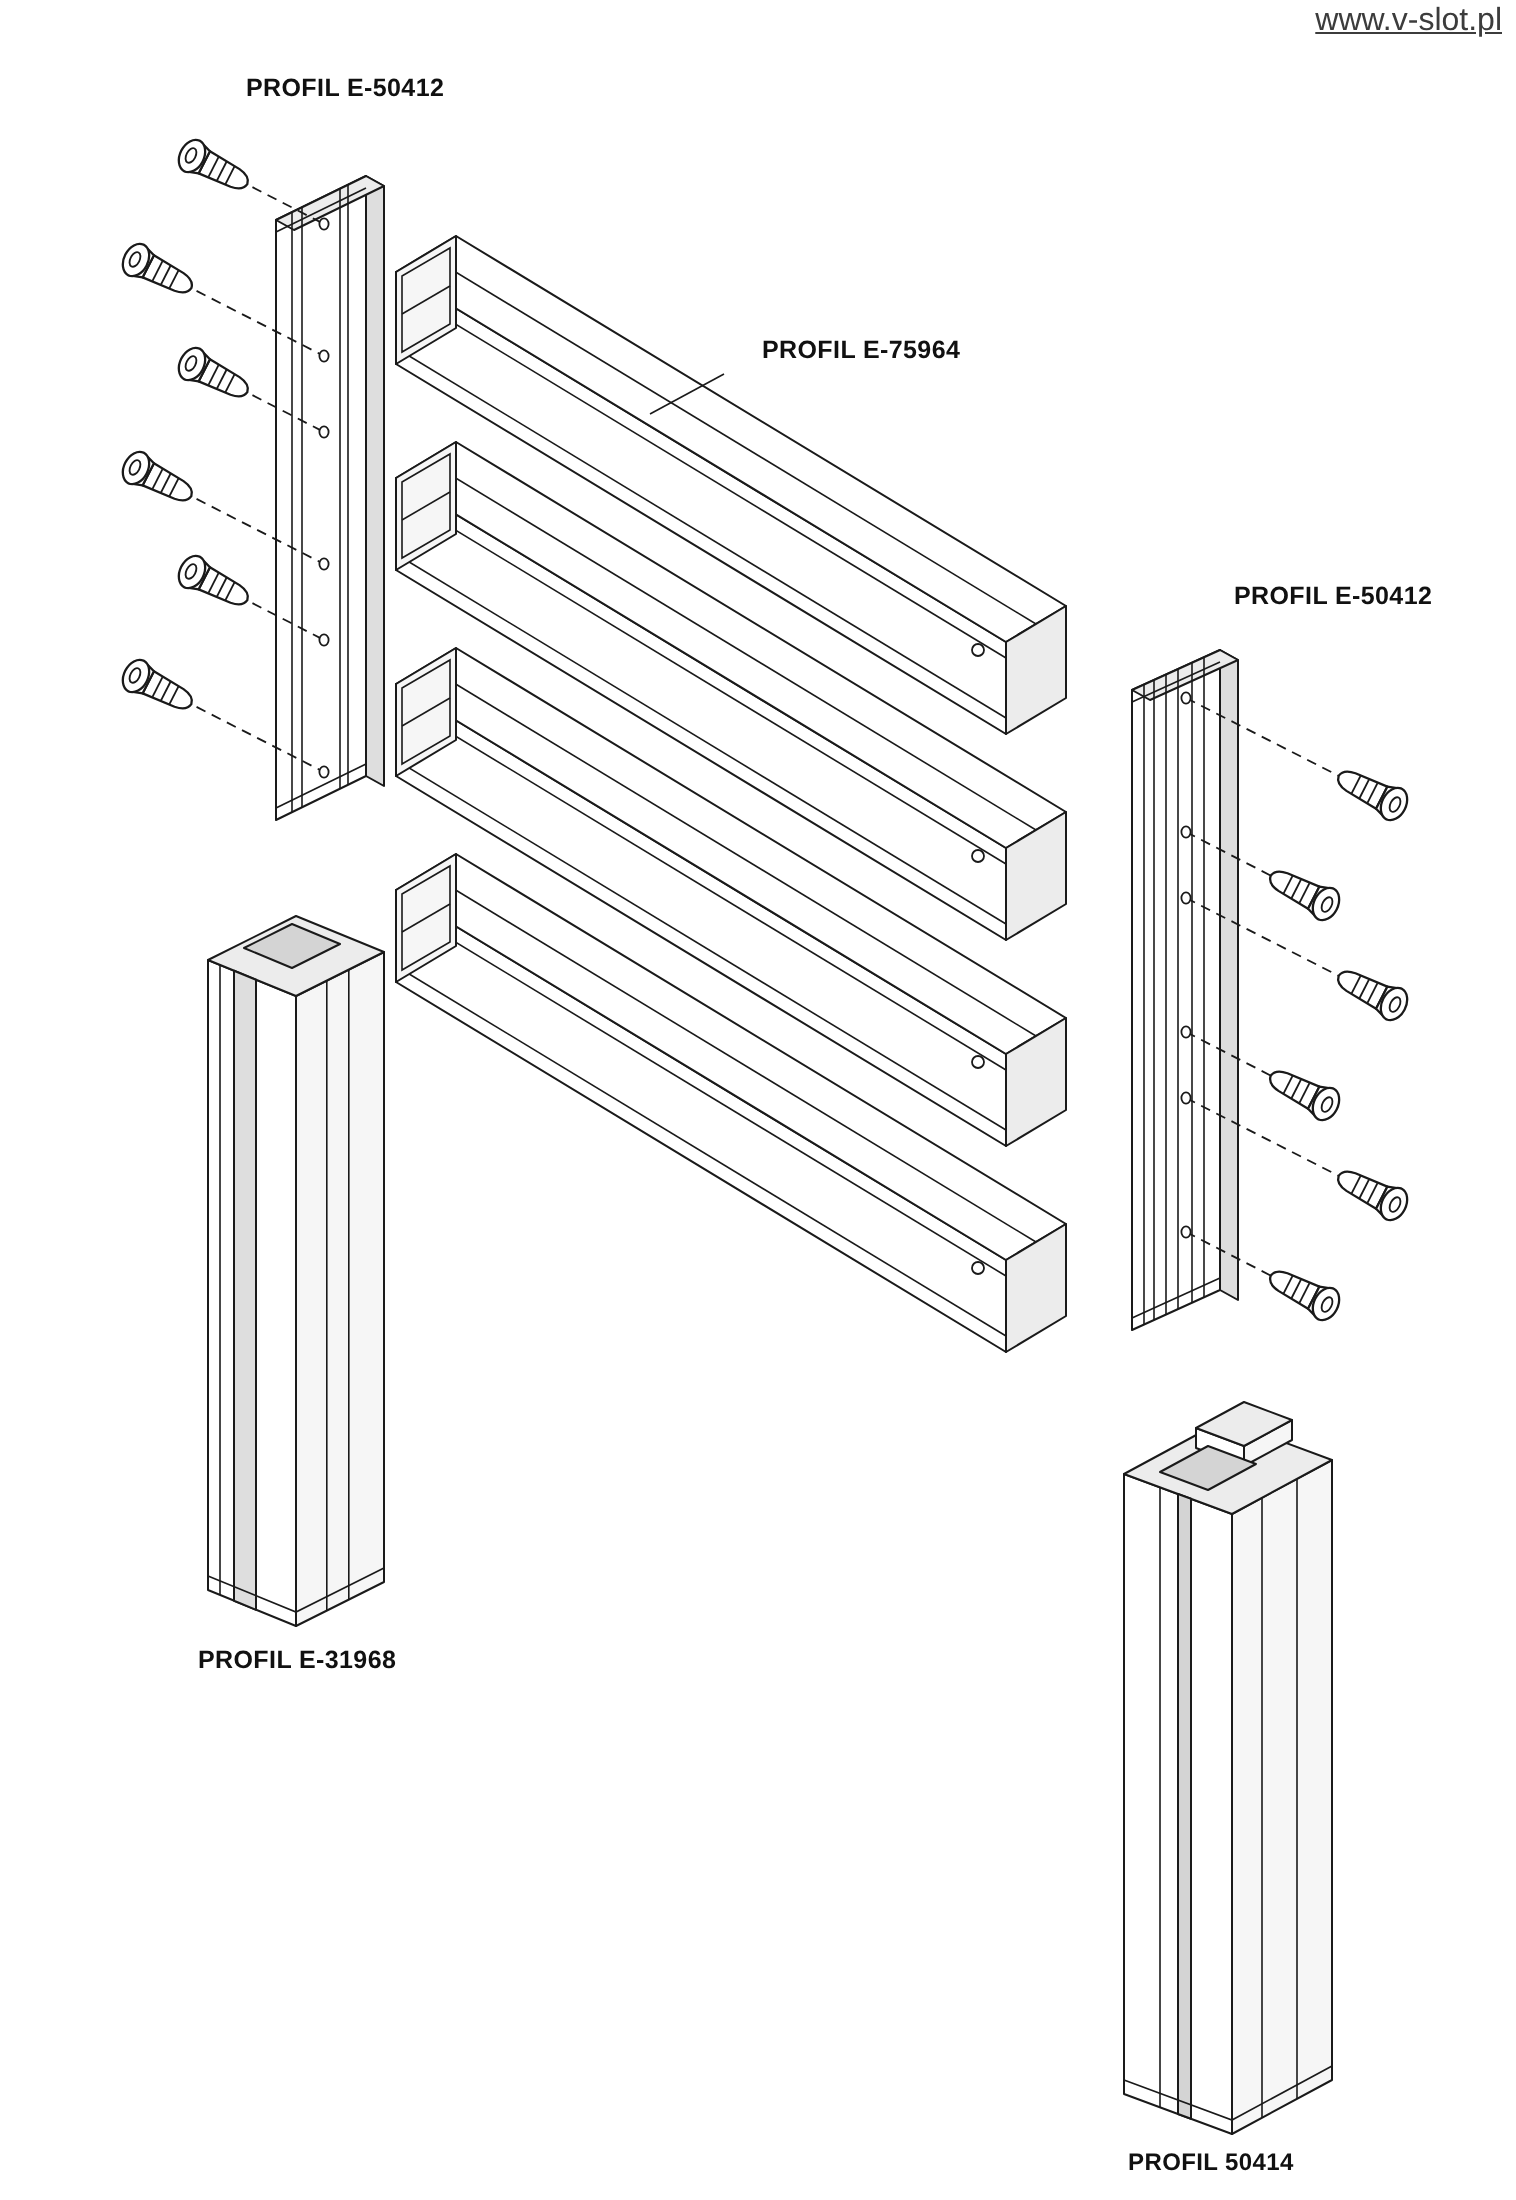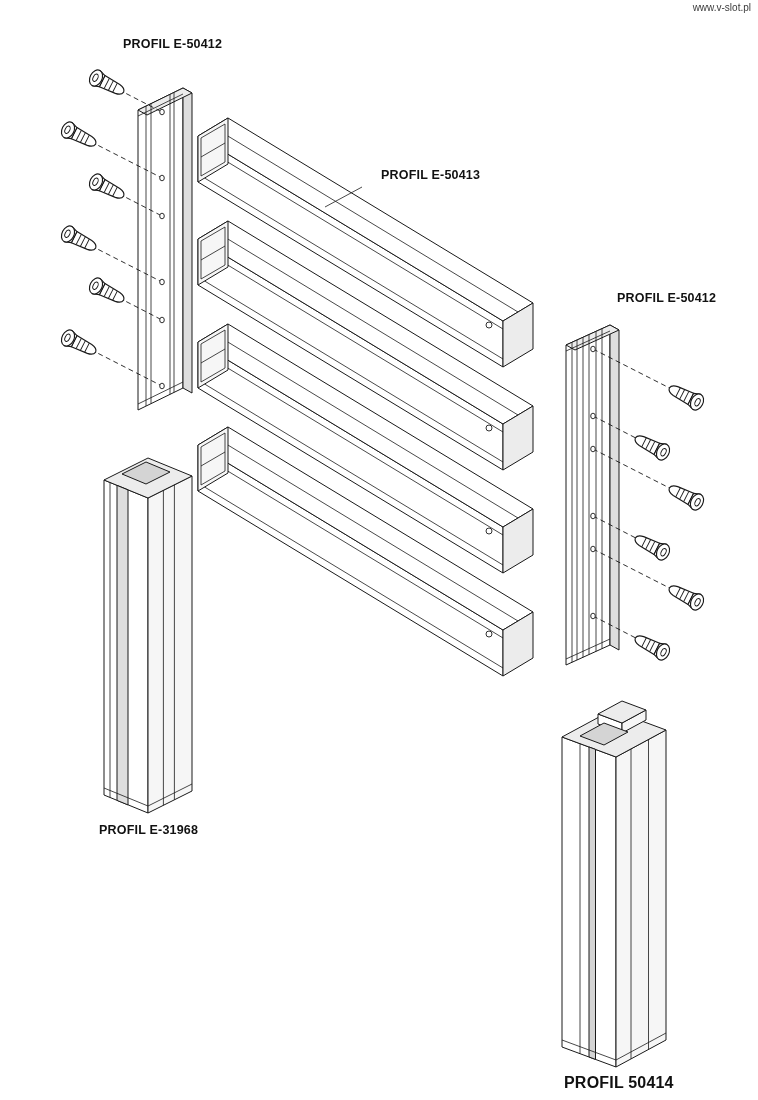--- a/index.html
+++ b/index.html
@@ -1,21 +1,21 @@
 <!DOCTYPE html>
 <html><head>
 <meta charset="utf-8">
 <style>
   html,body{margin:0;padding:0;background:#ffffff;}
   .stage{position:relative;width:758px;height:1100px;background:#ffffff;overflow:hidden;
          font-family:"Liberation Sans",sans-serif;}
   .stage svg{position:absolute;left:0;top:0;}
   .lbl{position:absolute;font-weight:bold;font-size:12.5px;color:#111;letter-spacing:.2px;white-space:nowrap;padding-left:24px;}
-  .lbl-big{font-size:16px;}
-  .watermark{position:absolute;top:2px;right:7px;font-size:10px;color:#3c3c3c;}
+  .lbl-big{font-size:12px;}
+  .watermark{position:absolute;top:2px;right:7px;font-size:16px;color:#3c3c3c;text-decoration:underline;}
   
   .s{stroke:#1a1a1a;stroke-width:1;stroke-linejoin:round;}
   .t{stroke:#1a1a1a;stroke-width:.8;fill:none;}
   .dash{stroke:#1a1a1a;stroke-width:.9;stroke-dasharray:5 3.5;fill:none;}
   .hole{fill:#ffffff;stroke:#1a1a1a;stroke-width:.9;}
   .f0{fill:#ffffff;}.f1{fill:#f6f6f6;}.f2{fill:#ececec;}.f3{fill:#dedede;}.f4{fill:#d4d4d4;}
 </style>
 </head>
 <body>
 
@@ -182,18 +182,18 @@
     <line class="t" x1="580" y1="743.6" x2="580" y2="1053.6"></line>
     <path class="s f4" d="M589,747 L595.5,749.4 L595.5,1059.4 L589,1057 Z"></path>
     <line class="t" x1="631" y1="748.9" x2="631" y2="1058.9"></line>
     <line class="t" x1="648.5" y1="739.5" x2="648.5" y2="1049.5"></line>
     <path class="t" d="M562,1040 L616,1060 L666,1033"></path>
   </g>
 </svg>
 
 <div class="watermark">www.v-slot.pl</div>
 <div class="lbl" style="left:99px;top:37px">PROFIL E-50412</div>
-<div class="lbl" style="left:357px;top:168px">PROFIL E-50413</div>
+<div class="lbl" style="left:357px;top:168px">PROFIL E-75964</div>
 <div class="lbl" style="left:593px;top:291px">PROFIL E-50412</div>
 <div class="lbl" style="left:75px;top:823px">PROFIL E-31968</div>
 <div class="lbl lbl-big" style="left:540px;top:1074px">PROFIL 50414</div>
 
 </div>
 
 </body></html>

